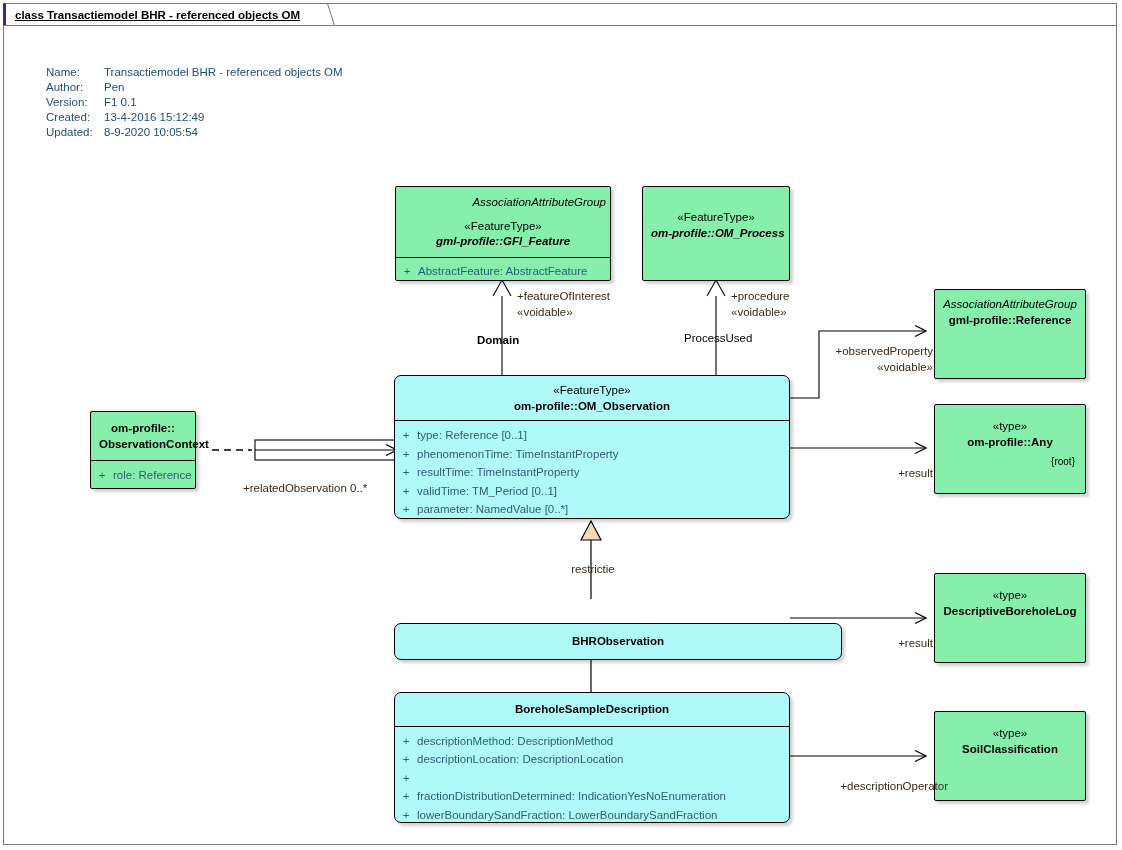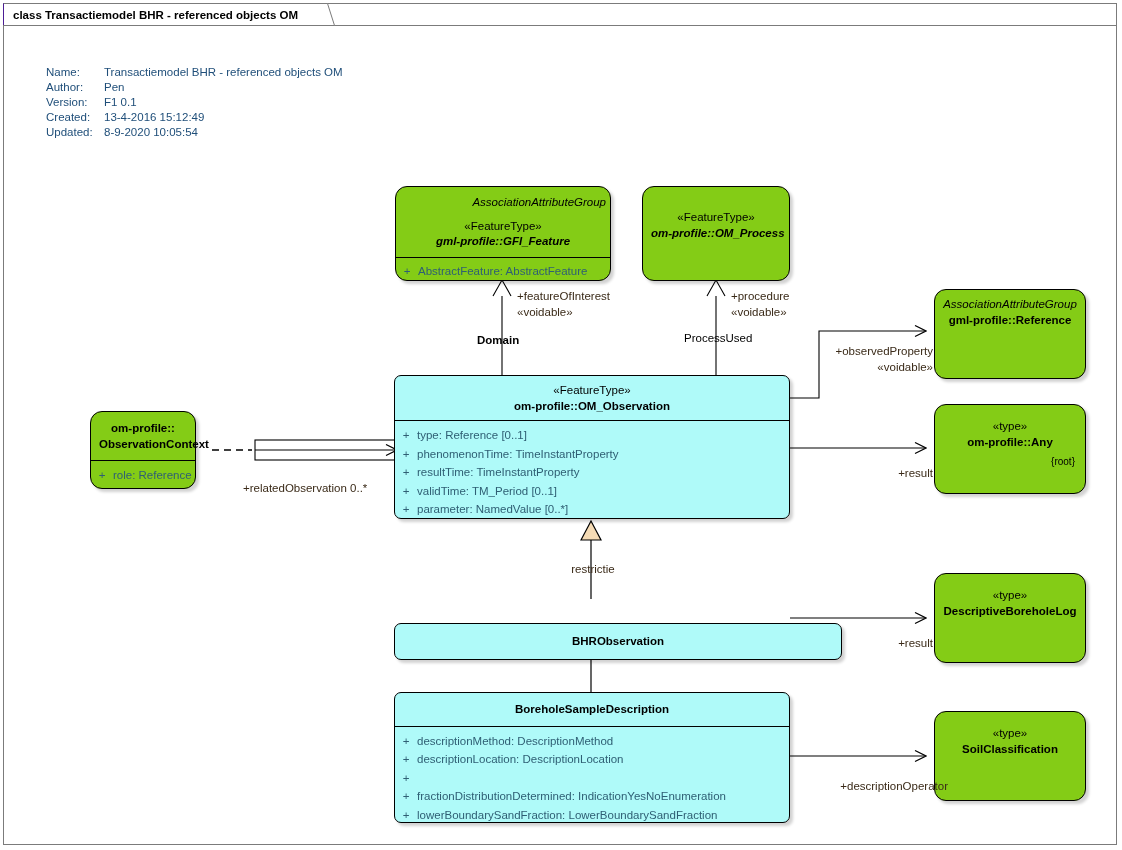--- a/index.html
+++ b/index.html
@@ -27,25 +27,26 @@
     box-sizing: border-box;
   }
   
   .title-tab {
     position: absolute;
     left: 3px; top: 3px;
     height: 22px;
     box-sizing: border-box;
     background: #ffffff;
     border-top: 1px solid #7b7b7b;
-    border-left: 1px solid #4c1d95;
+    border-left: 3px solid #4c1d95;
     display: flex;
     align-items: center;
     padding: 0 8px 0 9px;
     z-index: 6;
+    text-decoration: underline;
   }
   .title-tab-text {
     font-size: 11.5px;
     font-weight: bold;
     color: #000000;
     white-space: nowrap;
   }
   .tab-slant {
     position: absolute;
     left: 291px; top: 3px;
@@ -85,22 +86,22 @@
   }
   
   .uml {
     position: absolute;
     box-sizing: border-box;
     border: 1px solid #000000;
     z-index: 3;
     box-shadow: 3px 3px 3px rgba(0,0,0,0.18);
   }
   .uml.peach {
-    background: #84cc16;
-    border-radius: 12px;
+    background: #86efac;
+    border-radius: 2px;
   }
   .uml.cyan {
     background: #affaf9;
     border-radius: 7px;
   }
   .uml-head {
     padding: 7px 8px 7px 8px;
     text-align: center;
     line-height: 15.5px;
   }

